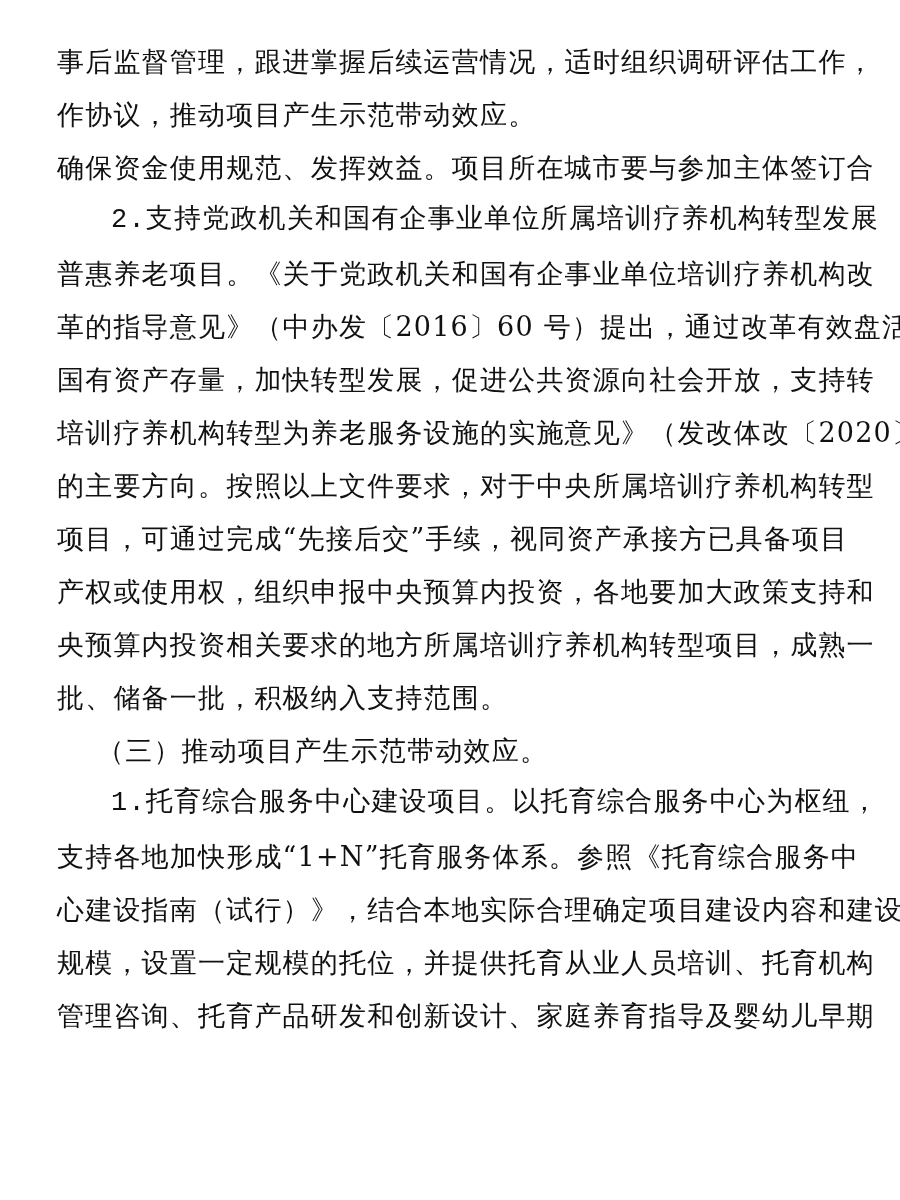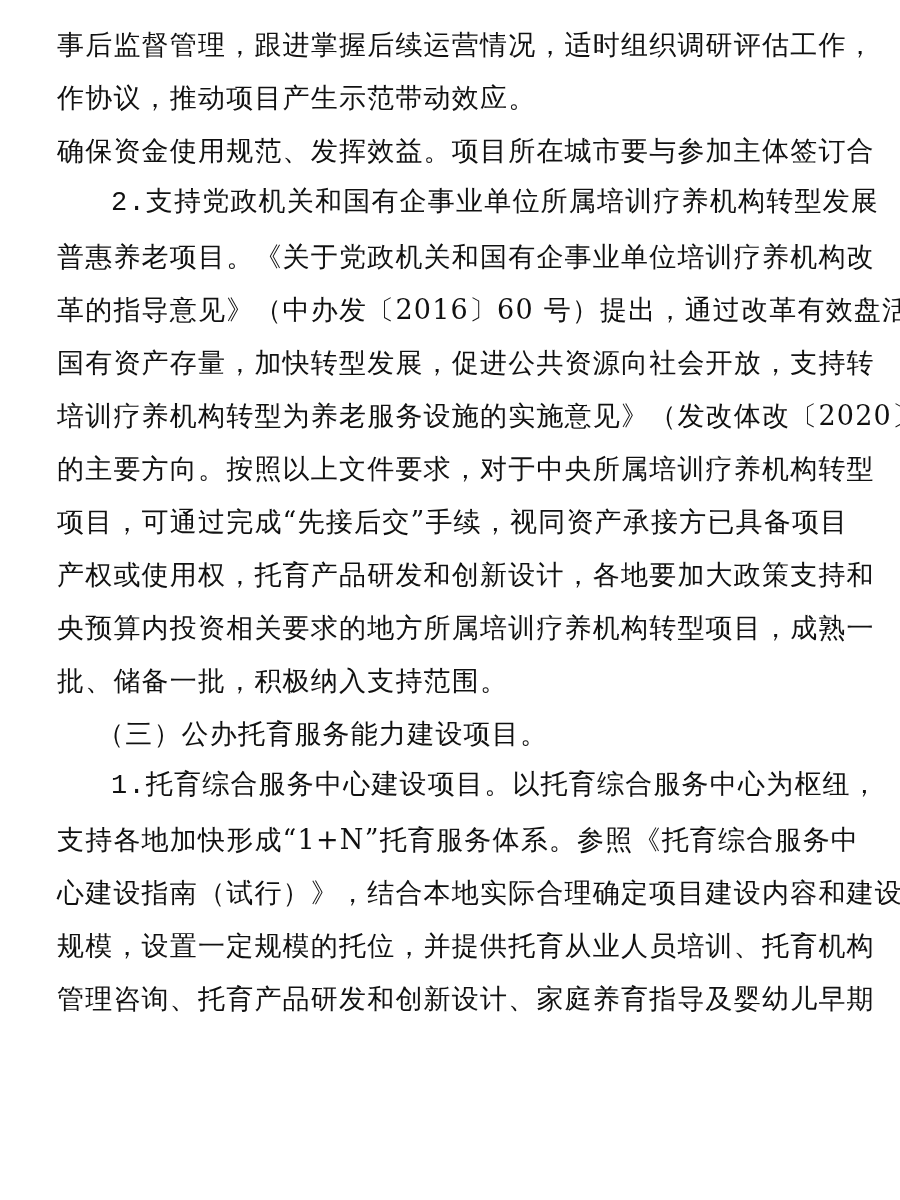--- a/index.html
+++ b/index.html
@@ -9,21 +9,21 @@
   }
   body {
     width: 900px;
     height: 1200px;
     overflow: hidden;
     position: relative;
   }
   .page {
     position: absolute;
     left: 57px;
-    top: 18px;
+    top: 35px;
     width: 785px;
     font-family: "DejaVu Serif", "Liberation Serif", serif;
     color: #111111;
     font-size: 27px;
   }
   .line {
     height: 53px;
     line-height: 53px;
     white-space: nowrap;
     letter-spacing: 1.2px;
@@ -48,27 +48,27 @@
   </div>
 
   <div>
     <div class="line indent">2.支持党政机关和国有企事业单位所属培训疗养机构转型发展</div>
     <div class="line">普惠养老项目。《关于党政机关和国有企事业单位培训疗养机构改</div>
     <div class="line">革的指导意见》（中办发〔2016〕60 号）提出，通过改革有效盘活</div>
     <div class="line">国有资产存量，加快转型发展，促进公共资源向社会开放，支持转</div>
     <div class="line">培训疗养机构转型为养老服务设施的实施意见》（发改体改〔2020〕</div>
     <div class="line">的主要方向。按照以上文件要求，对于中央所属培训疗养机构转型</div>
     <div class="line">项目，可通过完成“先接后交”手续，视同资产承接方已具备项目</div>
-    <div class="line">产权或使用权，托育产品研发和创新设计，各地要加大政策支持和</div>
+    <div class="line">产权或使用权，组织申报中央预算内投资，各地要加大政策支持和</div>
     <div class="line">央预算内投资相关要求的地方所属培训疗养机构转型项目，成熟一</div>
     <div class="line">批、储备一批，积极纳入支持范围。</div>
   </div>
 
   <div>
-    <div class="line heading-indent">（三）公办托育服务能力建设项目。</div>
+    <div class="line heading-indent">（三）推动项目产生示范带动效应。</div>
   </div>
 
   <div>
     <div class="line indent">1.托育综合服务中心建设项目。以托育综合服务中心为枢纽，</div>
     <div class="line">支持各地加快形成“1+N”托育服务体系。参照《托育综合服务中</div>
     <div class="line">心建设指南（试行）》，结合本地实际合理确定项目建设内容和建设</div>
     <div class="line">规模，设置一定规模的托位，并提供托育从业人员培训、托育机构</div>
     <div class="line">管理咨询、托育产品研发和创新设计、家庭养育指导及婴幼儿早期</div>
   </div>
 

